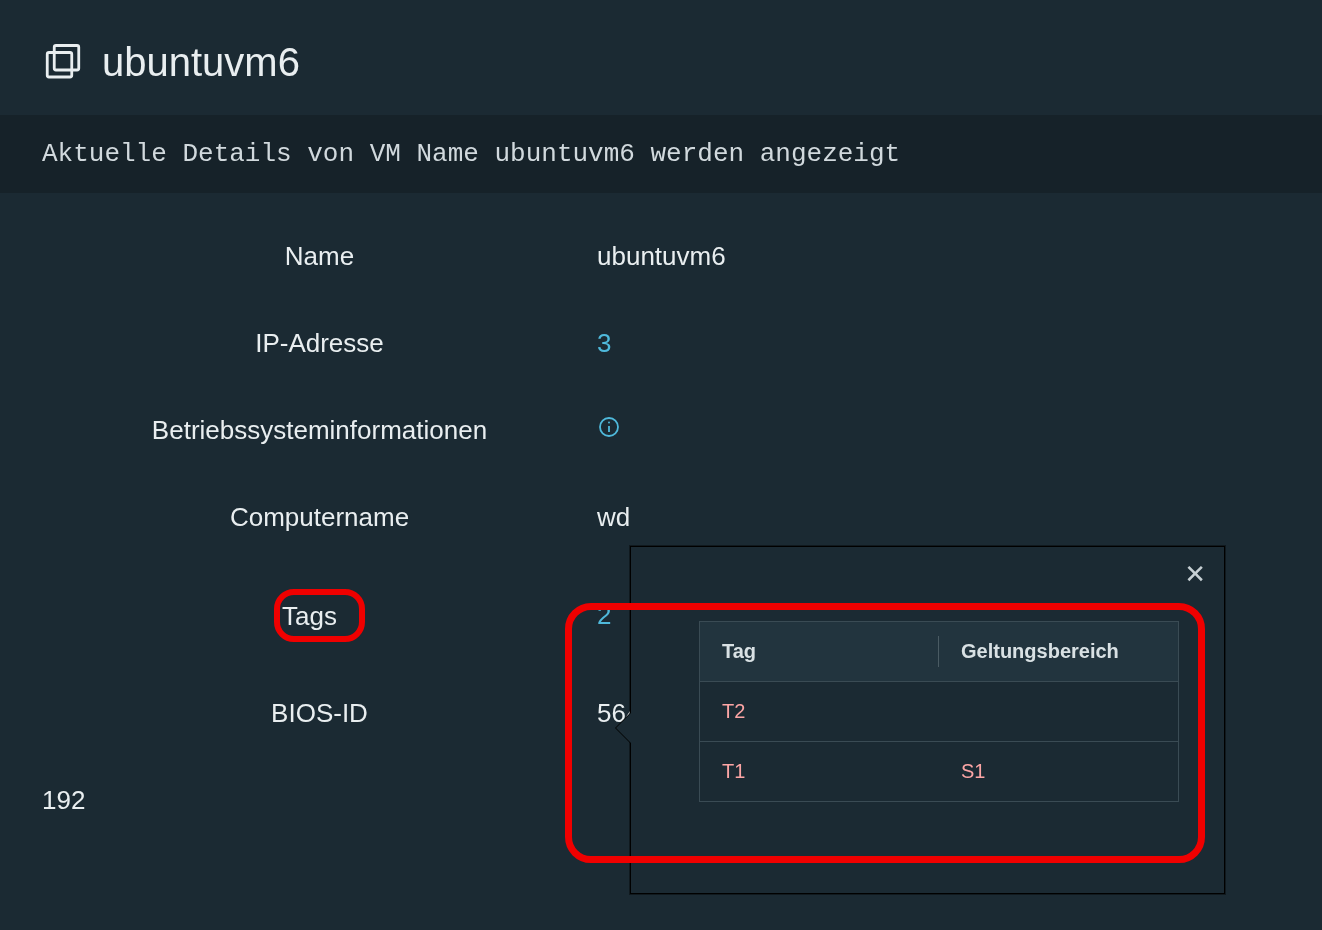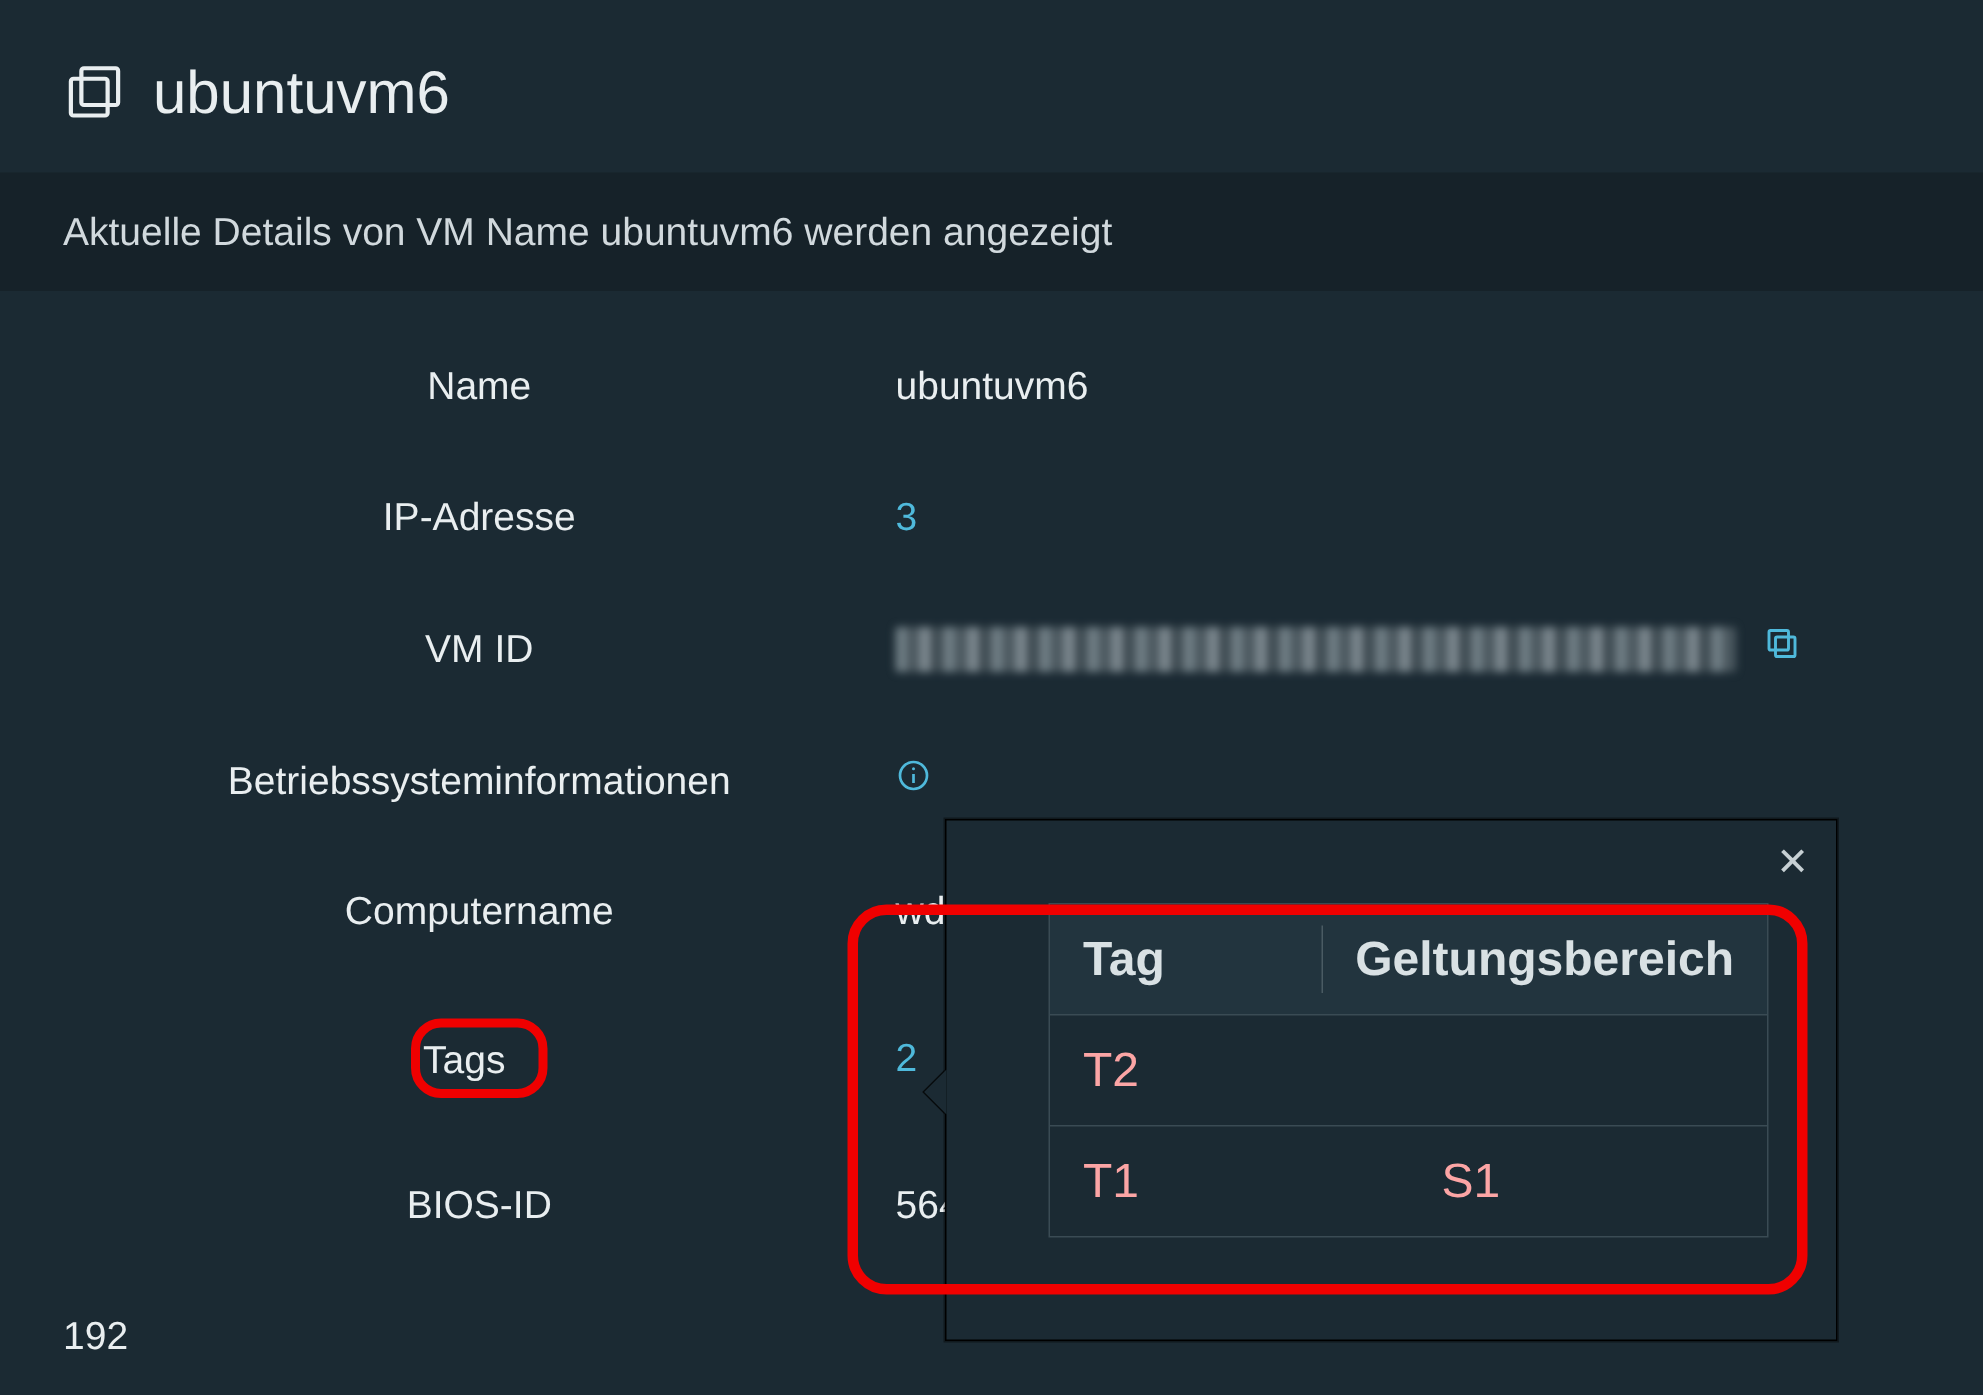--- a/index.html
+++ b/index.html
@@ -25,20 +25,21 @@
   .title-text {
     font-size: 40px;
     font-weight: 400;
     color: #e9eef0;
   }
   .banner {
     background: #162229;
     padding: 24px 42px;
     font-size: 26px;
     color: #d1d9dd;
+    font-family: Liberation Mono, monospace;
   }
   .details {
     padding: 20px 42px 0 42px;
     text-align: center;
   }
   .row {
     display: flex;
     align-items: center;
     padding: 28px 0;
     font-size: 26px;
@@ -98,24 +99,24 @@
     top:166px;
     width:0;height:0;
     border-top:15px solid transparent;
     border-bottom:15px solid transparent;
     border-right:15px solid #1b2a33;
     filter: drop-shadow(-1px 0 0 #000);
   }
   .pop-table {
     position:absolute;
     left:68px;
-    top:55px;
+    top:74px;
     width:480px;
     border:1px solid #3a4b54;
-    font-size: 32px;
+    font-size: 20px;
   }
   .pop-table .hdr {
     display:flex;
     background:#22343e;
   }
   .pop-table .hdr .cell {
     flex:1;
     padding:18px 22px;
     color:#d9e1e4;
     font-weight:600;
@@ -174,32 +175,20 @@
       <div class="value">ubuntuvm6</div>
     </div>
 
     <div class="row">
       <div class="label">IP-Adresse</div>
       <div class="value">
           <span class="link-val">3</span>
         </div>
     </div>
 
-    <div class="row">
-      <div class="label">VM ID</div>
-      <div class="value">
-        <span class="blurred"></span>
-        <span class="copy-icon">
-          <svg width="26" height="26" viewBox="0 0 24 24" fill="none" stroke="#4fb9db" stroke-width="1.8">
-            <rect x="8" y="8" width="12" height="12" rx="1"></rect>
-            <rect x="4" y="4" width="12" height="12" rx="1"></rect>
-          </svg>
-        </span>
-      </div>
-    </div>
 
     <div class="row">
       <div class="label">Betriebssysteminformationen</div>
       <div class="value">
         <span class="info-icon">
           <svg width="24" height="24" viewBox="0 0 24 24" fill="none" stroke="#4fb9db" stroke-width="1.8">
             <circle cx="12" cy="12" r="9"></circle>
             <line x1="12" y1="11" x2="12" y2="17"></line>
             <circle cx="12" cy="7.5" r="1" fill="#4fb9db" stroke="none"></circle>
           </svg>

